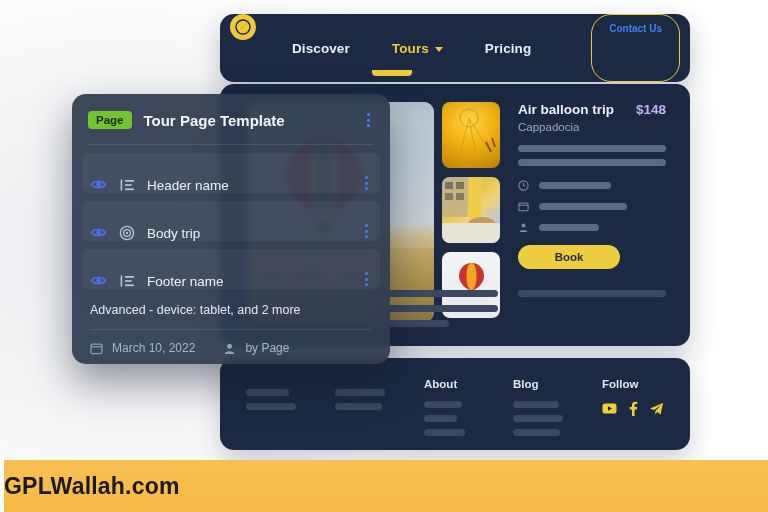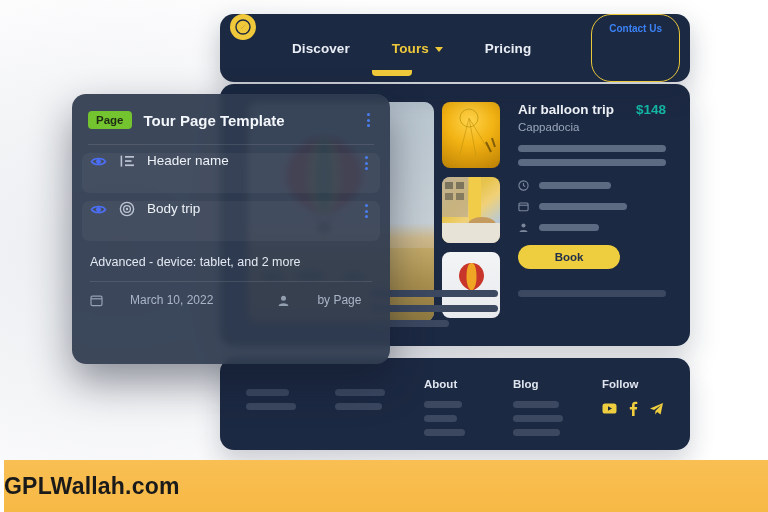--- a/index.html
+++ b/index.html
@@ -153,21 +153,21 @@
   }
   .detail-top {
     display: flex; align-items: baseline; justify-content: space-between;
   }
   .trip-title {
     color: #f1f4f9;
     font-size: 13.5px;
     font-weight: 600;
   }
   .trip-price {
-    color: #14b8a6;
+    color: #c4b5fd;
     font-size: 13.5px;
     font-weight: 700;
   }
   .trip-sub {
     color: #9aa7bb;
     font-size: 11.5px;
     margin-top: 4px;
   }
   .sk {
     background: #5c6b82;
@@ -267,21 +267,21 @@
     background: #4a7ef0;
   }
   .panel-div {
     height: 1px;
     background: rgba(255,255,255,0.10);
     margin: 14px 16px 0 16px;
   }
   .rows { padding: 8px 10px 0 10px; }
   .row {
     display: flex;
-    align-items: flex-start;
+    align-items: flex-end;
     gap: 12px;
     height: 40px;
     padding: 0 8px;
     border-radius: 7px;
     margin-bottom: 8px;
   }
   .row.alt { background: rgba(255,255,255,0.045); }
   .eye { width: 17px; height: 17px; flex: 0 0 auto; }
   .rowic { width: 16px; height: 16px; flex: 0 0 auto; opacity: .85; }
   .row-label {
@@ -295,21 +295,21 @@
     padding: 6px 18px 0 18px;
   }
   .panel-div2 {
     height: 1px;
     background: rgba(255,255,255,0.10);
     margin: 12px 18px 0 18px;
   }
   .panel-foot {
     display: flex;
     align-items: center;
-    gap: 27px;
+    gap: 9px;
     padding: 11px 18px 0 18px;
     color: #aab6c7;
     font-size: 12px;
   }
   .panel-foot .gap { width: 10px; }
   .fi { width: 13px; height: 13px; opacity: .8; flex:0 0 auto; }
 
   
   .banner {
     position: absolute;
@@ -544,20 +544,38 @@
           <circle cx="8" cy="8" r="1.2" fill="#cfd8e5"></circle>
         </svg>
         <span class="row-label">Body trip</span>
         <span class="dots">
             <i></i>
             <i></i>
             <i></i>
           </span>
       </div>
 
+      <div class="row alt">
+        <svg class="eye" viewBox="0 0 18 18">
+          <path d="M1.6 9 C4 4.8 14 4.8 16.4 9 C14 13.2 4 13.2 1.6 9 Z" fill="none" stroke="#4b6ef5" stroke-width="1.7"></path>
+          <circle cx="9" cy="9" r="2.6" fill="#4b6ef5"></circle>
+        </svg>
+        <svg class="rowic" viewBox="0 0 16 16">
+          <rect x="1.6" y="2.6" width="1.6" height="11" fill="#cfd8e5"></rect>
+          <rect x="6" y="3" width="9" height="1.7" fill="#cfd8e5"></rect>
+          <rect x="6" y="7.2" width="6.5" height="1.7" fill="#cfd8e5"></rect>
+          <rect x="6" y="11.4" width="9" height="1.7" fill="#cfd8e5"></rect>
+        </svg>
+        <span class="row-label">Footer name</span>
+        <span class="dots">
+            <i></i>
+            <i></i>
+            <i></i>
+          </span>
+      </div>
     </div>
 
     <div class="adv">Advanced - device: tablet, and 2 more</div>
     <div class="panel-div2"></div>
 
     <div class="panel-foot">
       <svg class="fi" viewBox="0 0 13 13">
         <rect x="1" y="2.2" width="11" height="9.5" rx="1.4" fill="none" stroke="#aab6c7" stroke-width="1.2"></rect>
         <path d="M1 4.8 H12" stroke="#aab6c7" stroke-width="1.2"></path>
       </svg>

